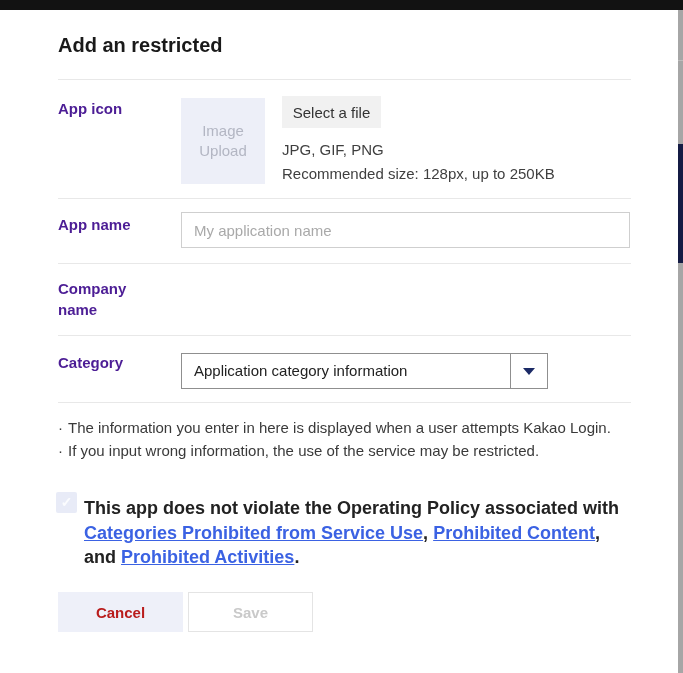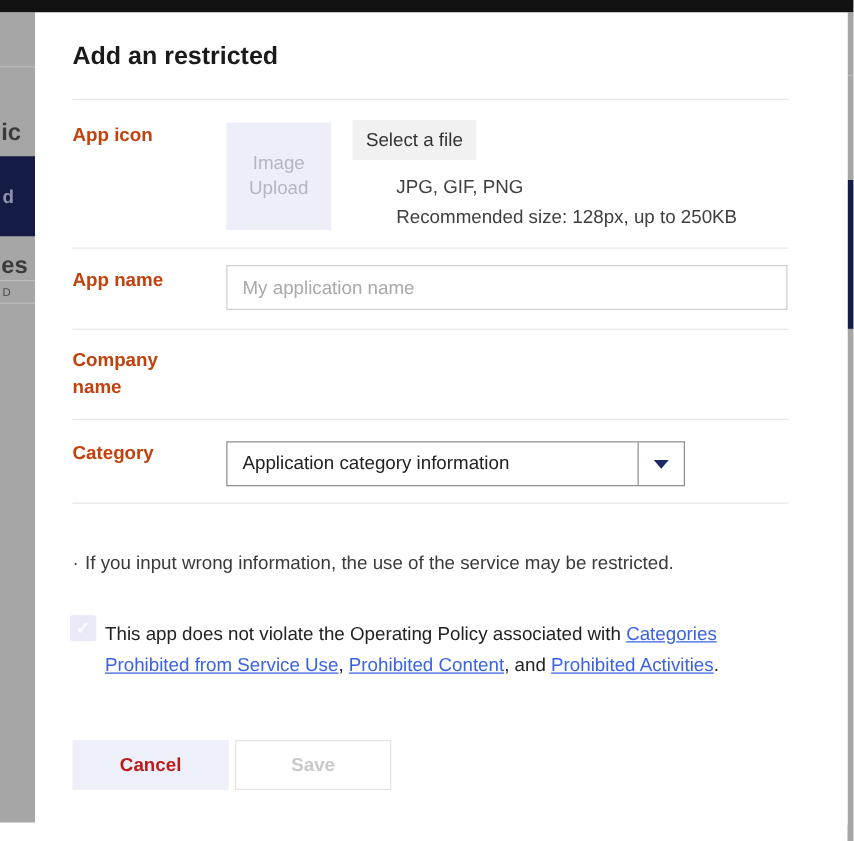--- a/index.html
+++ b/index.html
@@ -16,72 +16,61 @@
   .frag-navy span { position:absolute; left:2px; top:24px; font-size:15px; font-weight:bold; color:#8f93ab; }
   .frag-small { position:absolute; left:2px; font-size:9px; color:#4a4a4a; }
   .right-strip { position:absolute; left:678px; top:10px; width:5px; height:663px; background:#a6a6a6; overflow:hidden; }
   .right-strip .navy-band { position:absolute; left:0; top:134px; width:5px; height:119px; background:#141b44; }
   .right-strip .strip-line { position:absolute; left:0; top:50px; width:5px; height:1px; background:#bcbcbc; }
 
   
   .modal { position:absolute; left:28px; top:10px; width:650px; height:650px; background:#ffffff; }
   .modal-title { position:absolute; left:30px; top:24px; font-size:20px; font-weight:bold; color:#1a1a1a; }
   .divider { position:absolute; left:30px; width:573px; height:1px; background:#e8e8e8; }
-  .row-label { position:absolute; left:30px; font-size:15px; font-weight:bold; color:#c2410c; line-height:21px; }
+  .row-label { position:absolute; left:30px; font-size:15px; font-weight:bold; color:#4c1d95; line-height:21px; }
 
   .upload-box { position:absolute; left:153px; top:88px; width:84px; height:86px; background:#edeff8;
     display:flex; flex-direction:column; align-items:center; justify-content:center; cursor:pointer; }
   .upload-box span { font-size:15px; color:#b3b6c3; line-height:20px;text-align:center; }
   .select-file-btn { position:absolute; left:254px; top:86px; width:99px; height:32px; background:#f1f1f1;
     border:none; font-family:inherit; font-size:15px; color:#333333; text-align:center; cursor:pointer; }
-  .hint-text { position:absolute; left:254px; font-size:15px; color:#3f3f3f;margin-left:35px; }
+  .hint-text { position:absolute; left:254px; font-size:15px; color:#3f3f3f; }
 
   .text-input { position:absolute; left:153px; width:449px; height:36px; border:1px solid #cfcfcf;
     padding:0 12px; font-family:inherit; font-size:15px; color:#333333; background:#ffffff; outline:none; }
   .text-input::placeholder { color:#a9a9a9; opacity:1; }
 
   .dropdown { position:absolute; left:153px; top:343px; width:367px; height:36px; border:1px solid #8f8f8f;
     background:#ffffff; cursor:pointer; }
   .dropdown-value { position:absolute; left:12px; top:8px; font-size:15px; color:#222222; }
   .dropdown-arrow-box { position:absolute; right:0; top:0; width:37px; height:34px; border-left:1px solid #8f8f8f; }
   .dropdown-arrow { position:absolute; left:12px; top:14px; width:0; height:0;
     border-left:6px solid transparent; border-right:6px solid transparent; border-top:7px solid #1b2a66; }
 
   .note-line { position:absolute; left:30px; font-size:15px; color:#3a3a3a; white-space:nowrap; }
   .note-bullet { display:inline-block; width:10px; color:#3a3a3a; }
 
   .policy-checkbox { position:absolute; left:28px; top:482px; width:21px; height:21px; background:#e8ebf7;
     border-radius:2px; cursor:pointer; text-align:center; }
   .policy-checkbox .check { font-size:14px; font-weight:bold; color:#fbfcfe; line-height:21px; }
-  .policy-text { position:absolute; left:56px; top:486px; width:540px; font-size:15px; line-height:24.5px; color:#222222; }
+  .policy-text { position:absolute; left:56px; top:486px; width:540px; font-size:18px; line-height:24.5px; color:#222222;font-weight:bold; }
   .policy-text a { color:#3b62e3; text-decoration:underline; cursor:pointer; }
 
   .btn { position:absolute; top:582px; width:125px; height:40px; font-family:inherit; font-size:15px;
     font-weight:bold; text-align:center; cursor:pointer; }
   .btn-cancel { left:30px; background:#eef0f9; border:none; color:#b91c1c; }
   .btn-save { left:160px; background:#ffffff; border:1px solid #e4e4e4; color:#c9c9c9; }
 </style>
 </head>
 <body>
 
 <div class="screen">
 
   <div class="top-bar"></div>
 
-  <div class="left-strip">
-    <div class="strip-line" style="top:43px"></div>
-    <div class="frag-heading" style="top:86px">ic</div>
-    <div class="frag-navy" style="top:115px">
-      <span>d</span>
-    </div>
-    <div class="frag-heading" style="top:192px">es</div>
-    <div class="strip-line" style="top:214px"></div>
-    <div class="frag-small" style="top:219px">D</div>
-    <div class="strip-line" style="top:232px"></div>
-  </div>
 
   <div class="right-strip">
     <div class="strip-line"></div>
     <div class="navy-band"></div>
   </div>
 
   <div class="modal">
 
     <div class="modal-title">Add an restricted</div>
     <div class="divider" style="top:69px"></div>
@@ -105,20 +94,21 @@
 
     <div class="row-label" style="top:342px">Category</div>
     <div class="dropdown">
       <div class="dropdown-value">Application category information</div>
       <div class="dropdown-arrow-box">
         <div class="dropdown-arrow"></div>
       </div>
     </div>
     <div class="divider" style="top:392px"></div>
 
+    <div class="note-line" style="top:409px"><span class="note-bullet">·</span><span>The information you enter in here is displayed when a user attempts Kakao Login.</span></div>
     <div class="note-line" style="top:432px"><span class="note-bullet">·</span><span>If you input wrong information, the use of the service may be restricted.</span></div>
 
     <div class="policy-checkbox">
       <span class="check">✓</span>
     </div>
     <div class="policy-text"><span>This app does not violate the Operating Policy associated with </span><a>Categories Prohibited from Service Use</a><span>, </span><a>Prohibited Content</a><span>, and </span><a>Prohibited Activities</a><span>.</span></div>
 
     <button class="btn btn-cancel">Cancel</button>
     <button class="btn btn-save">Save</button>
 

